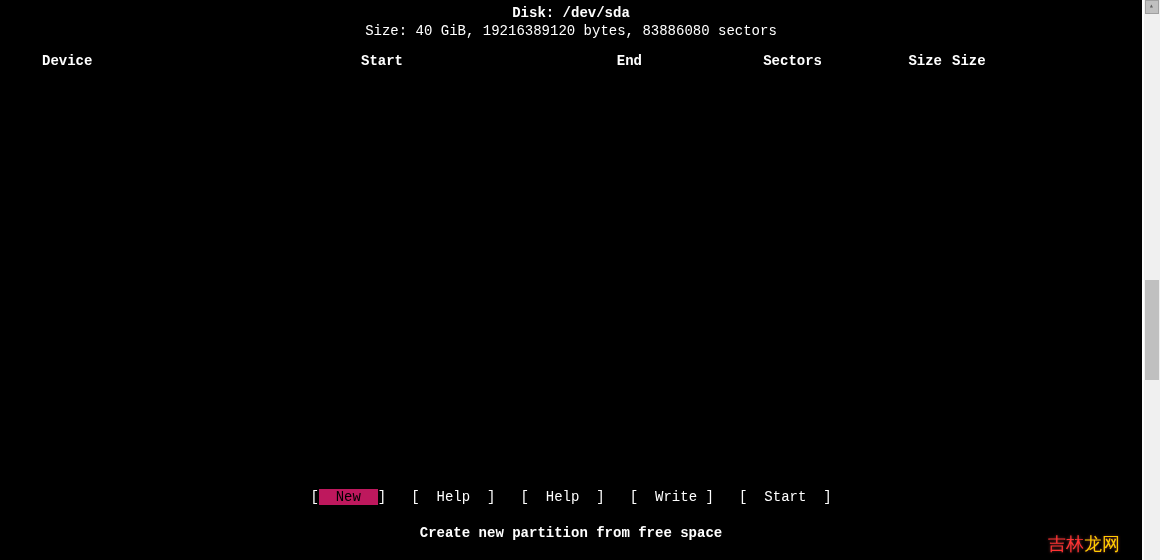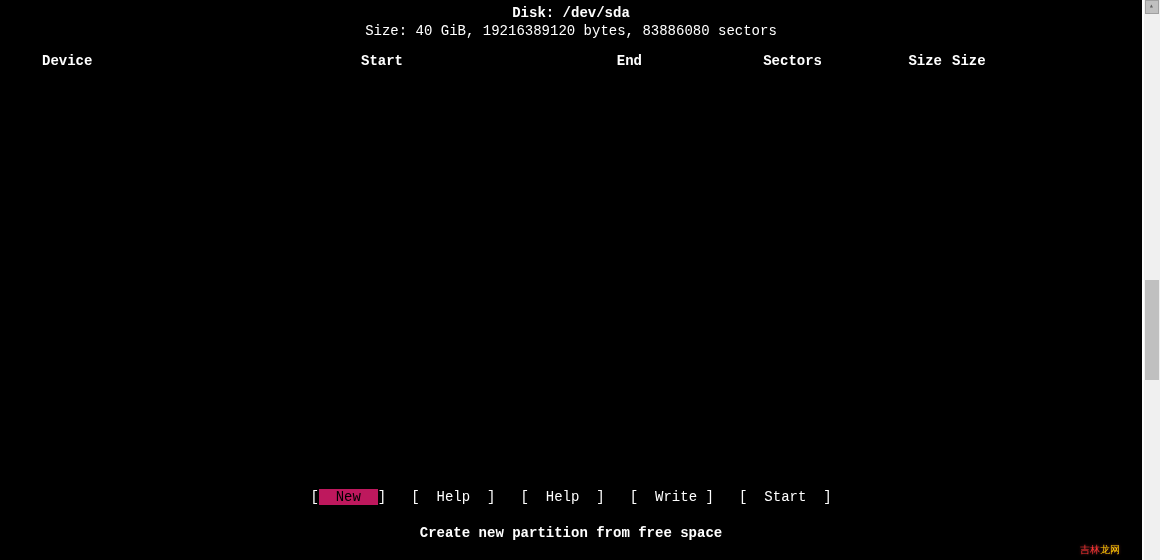--- a/index.html
+++ b/index.html
@@ -104,21 +104,21 @@
       bottom: 18px;
       left: 0;
       width: 100%;
       text-align: center;
       font-weight: bold;
     }
     .watermark {
       position: absolute;
       bottom: 4px;
       right: 22px;
-      font-size: 10px;
+      font-size: 18px;
       color: #ffffff;
       text-shadow: 0 0 3px rgba(255,100,100,0.5);
       font-family: sans-serif;
     }
     .watermark .red {
       color: #ff3333;
     }
     .watermark .yellow {
       color: #ffcc00;
     }

